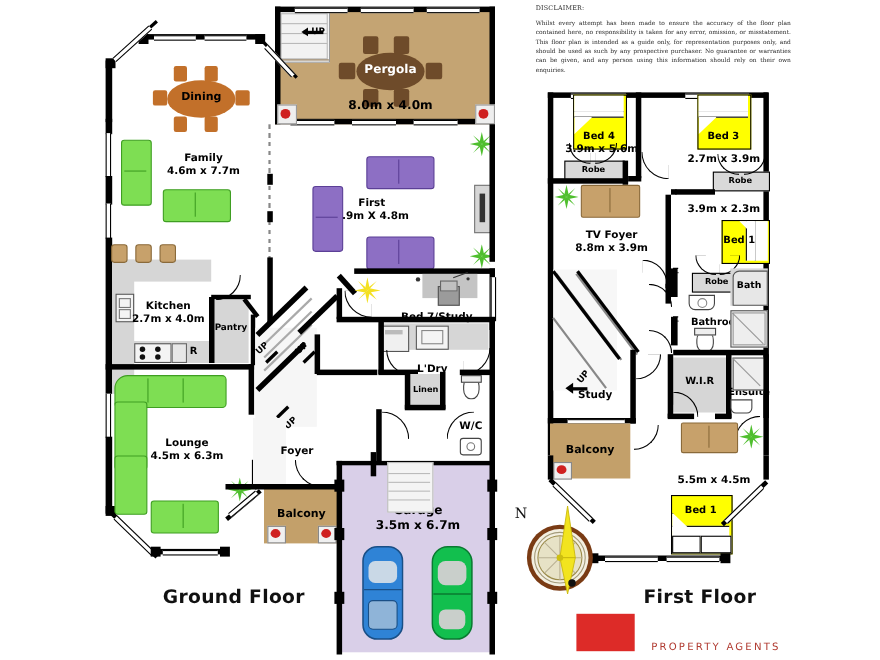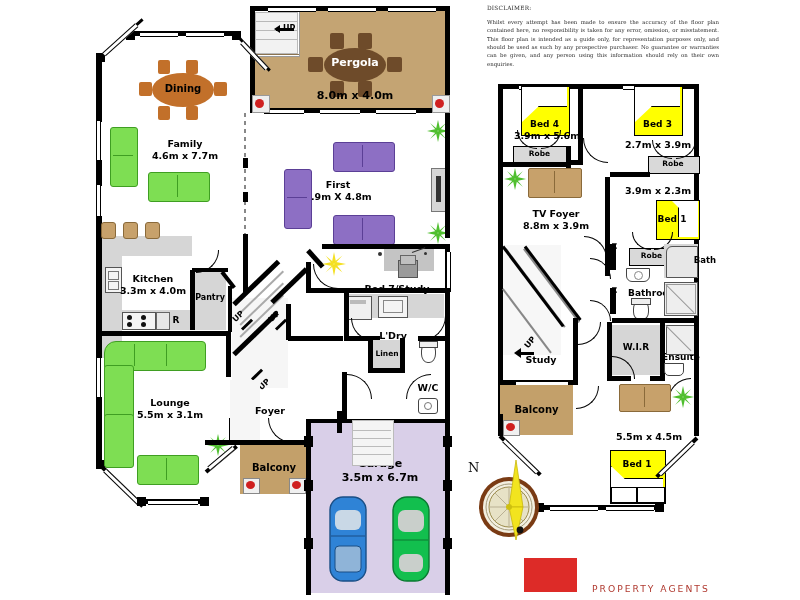--- a/index.html
+++ b/index.html
@@ -164,35 +164,35 @@
     <div class="abs" style="left:141px;top:315px;width:5px;height:5px;background:#111;border-radius:50%;"></div>
     <div class="abs" style="left:127px;top:322px;width:5px;height:5px;background:#111;border-radius:50%;"></div>
     <div class="abs" style="left:141px;top:322px;width:5px;height:5px;background:#111;border-radius:50%;"></div>
     <div class="abs" style="left:156px;top:312px;width:12px;height:16px;background:#e7e7e7;border:1px solid #666;"></div>
     <div class="lbl sm" style="left:168px;top:315px;width:16px;font-size:9px;">R</div>
 
     <div class="abs" style="left:101px;top:222px;width:13px;height:15px;background:#c7a16b;border:1px solid #8a6a3a;border-radius:3px;"></div>
     <div class="abs" style="left:123px;top:222px;width:13px;height:15px;background:#c7a16b;border:1px solid #8a6a3a;border-radius:3px;"></div>
     <div class="abs" style="left:145px;top:222px;width:13px;height:15px;background:#c7a16b;border:1px solid #8a6a3a;border-radius:3px;"></div>
     <div class="lbl rm" style="left:118px;top:274px;width:70px;">Kitchen</div>
-    <div class="lbl rm" style="left:108px;top:286px;width:90px;">3.3m x 4.0m</div>
+    <div class="lbl rm" style="left:108px;top:286px;width:90px;">2.7m x 4.0m</div>
 
     <div class="abs grey" style="left:192px;top:272px;width:34px;height:58px;"></div>
     <div class="wall" style="left:190px;top:270px;width:5px;height:60px;"></div>
     <div class="abs" style="left:192px;top:268px;width:36px;height:4px;background:#000;"></div>
     <div class="abs" style="left:222px;top:270px;width:20px;height:4px;background:#000;transform:rotate(52deg);transform-origin:left center;"></div>
     <div class="abs" style="left:228px;top:286px;width:4px;height:46px;background:#000;"></div>
     <div class="door" style="left:196px;top:250px;width:22px;height:22px;border-radius:0 0 100% 0;border-left:none;border-top:none;border-right:1.4px solid #000;border-bottom:1.4px solid #000;"></div>
     <div class="lbl sm" style="left:190px;top:293px;width:40px;font-size:8px;">Pantry</div>
 
     <div class="wall" style="left:96px;top:331px;width:135px;height:5px;"></div>
     <div class="wall" style="left:226px;top:331px;width:5px;height:46px;"></div>
 
     <div class="lbl rm" style="left:130px;top:398px;width:80px;">Lounge</div>
-    <div class="lbl rm" style="left:120px;top:410px;width:100px;">5.5m x 3.1m</div>
+    <div class="lbl rm" style="left:120px;top:410px;width:100px;">4.5m x 6.3m</div>
 
     <div class="sofa-g" style="left:104px;top:341px;width:100px;height:28px;border-radius:12px 4px 4px 4px;"></div>
     <div class="sofa-g" style="left:104px;top:365px;width:28px;height:60px;"></div>
     <div class="abs" style="left:134px;top:344px;width:1.3px;height:22px;background:#3f9e22;"></div>
     <div class="abs" style="left:166px;top:344px;width:1.3px;height:22px;background:#3f9e22;"></div>
     <div class="sofa-g" style="left:104px;top:414px;width:28px;height:52px;"></div>
     <div class="sofa-g" style="left:137px;top:455px;width:60px;height:28px;"></div>
     <div class="abs" style="left:166px;top:458px;width:1.3px;height:22px;background:#3f9e22;"></div>
 
     <div class="abs" style="left:101px;top:464px;width:58px;height:4px;background:#000;transform:rotate(44deg);transform-origin:left center;"></div>
@@ -391,20 +391,21 @@
     </div>
     <div class="abs" style="left:392px;top:496px;width:38px;height:86px;">
       <svg width="38" height="86" viewBox="0 0 38 86">
         <rect x="1" y="1" width="36" height="84" rx="14" fill="#12bf4e" stroke="#0a7a31" stroke-width="1.4"></rect>
         <rect x="6" y="14" width="26" height="22" rx="7" fill="#c9cfcb"></rect>
         <rect x="7" y="58" width="24" height="18" rx="6" fill="#c9cfcb"></rect>
         <line x1="2" y1="44" x2="36" y2="44" stroke="#0a7a31" stroke-width="1.2"></line>
       </svg>
     </div>
 
+    <div class="floortitle" style="left:148px;top:533px;">Ground Floor</div>
   </div>
 
   <div class="abs" style="left:0;top:0;width:800px;height:600px;">
 
     <div class="wall" style="left:498px;top:84px;width:5px;height:330px;"></div>
 
     <div class="wall" style="left:498px;top:84px;width:200px;height:5px;"></div>
     <div class="win" style="left:519px;top:85px;width:50px;height:3px;"></div>
     <div class="win" style="left:623px;top:85px;width:58px;height:3px;"></div>
 
@@ -483,21 +484,21 @@
          clip-path:polygon(100% 0,100% 100%,0 0);"></div>
     <div class="lbl rm" style="left:652px;top:214px;width:40px;font-size:9px;">Bed 1</div>
     <div class="robe" style="left:629px;top:248px;width:45px;height:16px;"></div>
     <div class="lbl tiny" style="left:629px;top:252px;width:45px;font-size:7.5px;">Robe</div>
     <div class="door" style="left:632px;top:232px;width:18px;height:17px;border-radius:0 0 0 100%;border-top:none;border-right:none;border-left:1.3px solid #000;border-bottom:1.3px solid #000;"></div>
     <div class="door" style="left:654px;top:232px;width:18px;height:17px;border-radius:0 0 100% 0;border-top:none;border-left:none;border-right:1.3px solid #000;border-bottom:1.3px solid #000;"></div>
 
     <div class="abs grey" style="left:664px;top:244px;width:34px;height:34px;"></div>
     <div class="abs" style="left:666px;top:246px;width:30px;height:30px;background:#e7e7e7;border:1.2px solid #555;border-radius:6px 0 0 0;"></div>
 
-    <div class="lbl sm" style="left:688px;top:256px;width:34px;font-size:8.5px;">Bath</div>
+    <div class="lbl sm" style="left:664px;top:256px;width:34px;font-size:8.5px;">Bath</div>
     <div class="lbl sm" style="left:618px;top:288px;width:70px;font-size:9px;">Bathroom</div>
     <div class="abs" style="left:626px;top:268px;width:22px;height:12px;background:#fff;border:1.2px solid #444;border-radius:0 0 6px 6px;"></div>
     <div class="abs" style="left:634px;top:271px;width:7px;height:7px;border:1px solid #888;border-radius:50%;"></div>
     <div class="abs" style="left:633px;top:300px;width:14px;height:18px;background:#fff;border:1.2px solid #444;border-radius:45% 45% 40% 40%;"></div>
     <div class="abs" style="left:631px;top:298px;width:18px;height:5px;background:#eee;border:1px solid #444;"></div>
 
     <div class="abs" style="left:664px;top:282px;width:32px;height:32px;background:#eee;border:1.2px solid #555;"></div>
     <div class="abs" style="left:666px;top:284px;width:28px;height:28px;border:1px solid #999;"></div>
     <div class="abs" style="left:666px;top:284px;width:40px;height:1px;background:#999;transform:rotate(45deg);transform-origin:left top;"></div>
 
@@ -568,20 +569,21 @@
     <div class="abs" style="left:500px;top:434px;width:56px;height:4px;background:#000;transform:rotate(44deg);transform-origin:left center;"></div>
     <div class="abs" style="left:504px;top:438px;width:46px;height:3px;background:#fff;border-top:1.3px solid #000;border-bottom:1.3px solid #000;transform:rotate(44deg);transform-origin:left center;"></div>
     <div class="abs" style="left:697px;top:436px;width:56px;height:4px;background:#000;transform:rotate(136deg);transform-origin:left center;"></div>
     <div class="abs" style="left:693px;top:440px;width:46px;height:3px;background:#fff;border-top:1.3px solid #000;border-bottom:1.3px solid #000;transform:rotate(136deg);transform-origin:left center;"></div>
     <div class="wall" style="left:537px;top:505px;width:124px;height:5px;"></div>
     <div class="win" style="left:550px;top:506px;width:48px;height:3px;"></div>
     <div class="win" style="left:606px;top:506px;width:48px;height:3px;"></div>
     <div class="abs" style="left:535px;top:503px;width:9px;height:9px;background:#000;"></div>
     <div class="abs" style="left:655px;top:503px;width:9px;height:9px;background:#000;"></div>
 
+    <div class="floortitle" style="left:585px;top:533px;">First Floor</div>
   </div>
 
   <div id="compass">
     <div class="nlet">N</div>
     <svg width="82" height="84" viewBox="0 0 82 84" style="position:absolute;left:0;top:0;">
       <circle cx="43" cy="49" r="30" fill="#7a3b14"></circle>
       <circle cx="43" cy="49" r="26" fill="#f3efe0"></circle>
       <circle cx="43" cy="49" r="20" fill="#e7e2c6" stroke="#9b8b4a" stroke-width="1"></circle>
       <g stroke="#b9b093" stroke-width="1">
         <line x1="43" y1="29" x2="43" y2="69"></line>

